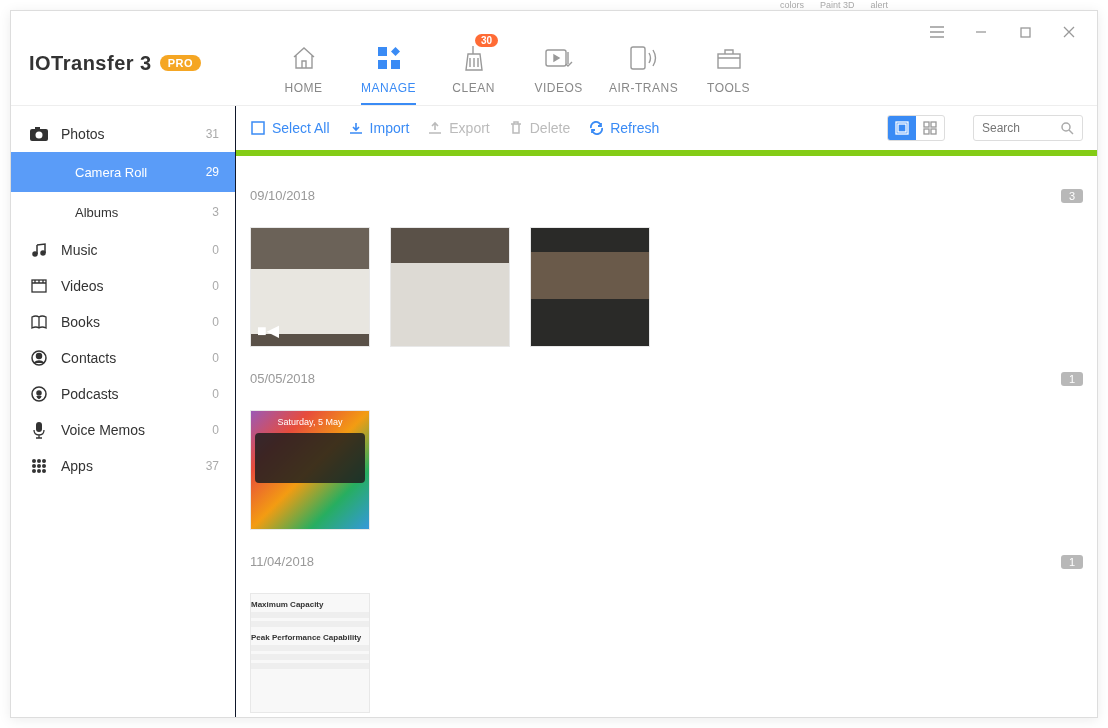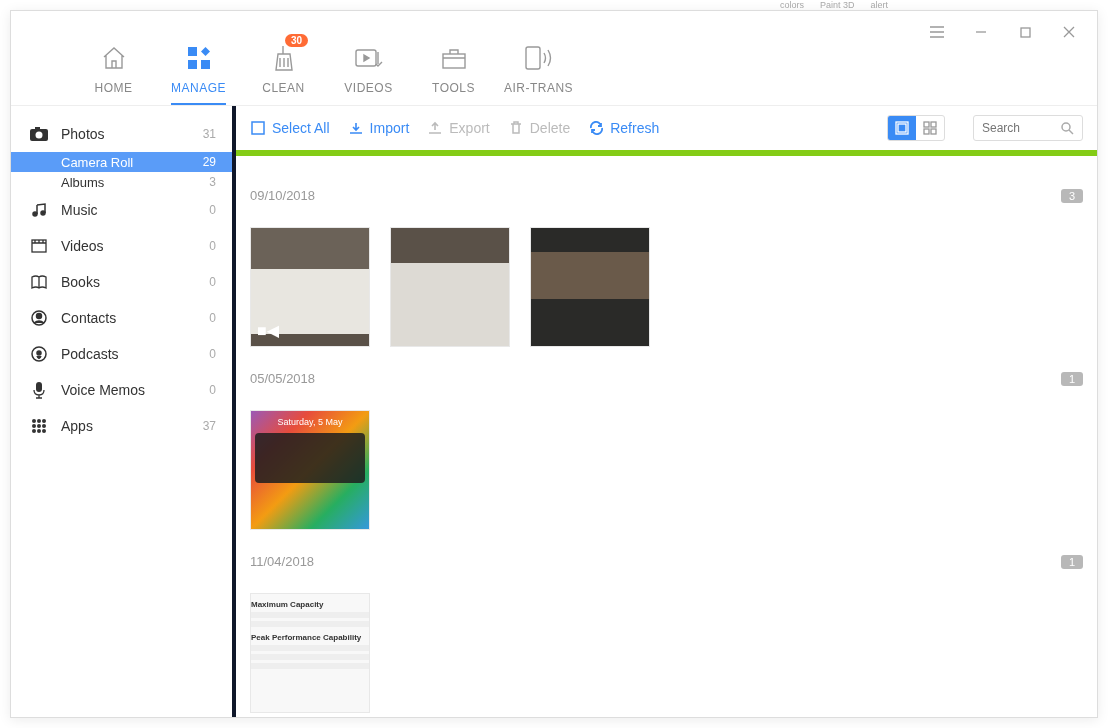--- a/index.html
+++ b/index.html
@@ -20,25 +20,25 @@
 .nav-item.active { color: #3a8bf5; }
 .nav-item.active::after { content: ''; position: absolute; bottom: 0; left: 15px; right: 15px; height: 2px; background: #3a8bf5; }
 .nav-icon { height: 35px; display: flex; align-items: center; justify-content: center; margin-bottom: 6px; position: relative; }
 .nav-label { font-size: 12px; font-weight: 500; letter-spacing: 0.5px; }
 .badge-count { position: absolute; top: -6px; right: 18px; background: #ff6b35; color: #fff; font-size: 10px; font-weight: 600; padding: 1px 6px; border-radius: 8px; }
 
 .win-controls { position: absolute; top: 6px; right: 6px; display: flex; gap: 0; }
 .win-btn { width: 44px; height: 30px; display: flex; align-items: center; justify-content: center; cursor: pointer; color: #888; }
 
 .main { flex: 1; display: flex; overflow: hidden; }
-.sidebar { width: 225px; border-right: 4px solid #0f172a; overflow-y: auto; padding-top: 10px; }
+.sidebar { width: 225px; border-right: 1px solid #0f172a; overflow-y: auto; padding-top: 10px; }
 .side-item { height: 36px; display: flex; align-items: center; padding: 0 16px; cursor: pointer; color: #333; font-size: 14px; }
 .side-item .icon { width: 24px; display: flex; justify-content: center; margin-right: 10px; color: #333; }
 .side-item .count { margin-left: auto; color: #aaa; font-size: 12px; }
-.side-item.sub { padding-left: 50px; font-size: 13px; height: 20px; }
+.side-item.sub { padding-left: 64px; font-size: 13px; height: 40px; }
 .side-item.active { background: #5a9cf8; color: #fff; }
 .side-item.active .count { color: #fff; }
 
 .content { flex: 1; display: flex; flex-direction: column; overflow: hidden; }
 .toolbar { height: 50px; display: flex; align-items: center; padding: 0 14px; gap: 18px; border-bottom: 6px solid #84cc16; }
 .tool-btn { display: flex; align-items: center; gap: 6px; font-size: 14px; cursor: pointer; color: #3a8bf5; }
 .tool-btn.disabled { color: #bbb; cursor: default; }
 .tool-icon { width: 16px; height: 16px; display: inline-flex; align-items: center; justify-content: center; }
 .view-toggle { margin-left: auto; display: flex; border: 1px solid #ddd; border-radius: 3px; overflow: hidden; }
 .view-opt { width: 28px; height: 24px; display: flex; align-items: center; justify-content: center; cursor: pointer; color: #999; }
@@ -70,20 +70,24 @@
 
 <div class="topbar-ghost">
   <span style="margin-left:720px">colors</span>
   <span>Paint 3D</span>
   <span>alert</span>
 </div>
 
 <div class="window">
 
   <div class="header">
+    <div class="logo-area">
+      <span class="logo-text">IOTransfer 3</span>
+      <span class="pro-badge">PRO</span>
+    </div>
 
     <div class="nav">
       <div class="nav-item">
         <div class="nav-icon">
           <svg width="28" height="26" viewBox="0 0 28 26" fill="none" stroke="#999" stroke-width="1.4">
               <path d="M4 12 L14 3 L24 12 M6 10 V23 H22 V10 M12 23 V16 H16 V23"></path>
             </svg>
         </div>
         <div class="nav-label">HOME</div>
       </div>
@@ -112,35 +116,35 @@
           <svg width="30" height="24" viewBox="0 0 30 24" fill="none" stroke="#999" stroke-width="1.4">
               <rect x="2" y="4" width="20" height="16" rx="2"></rect>
               <path d="M10 9 L15 12 L10 15 Z" fill="#999"></path>
               <path d="M24 6 V18 M22 18 L24 20 L28 16"></path>
             </svg>
         </div>
         <div class="nav-label">VIDEOS</div>
       </div>
       <div class="nav-item">
         <div class="nav-icon">
+          <svg width="30" height="26" viewBox="0 0 30 26" fill="none" stroke="#999" stroke-width="1.4">
+              <rect x="2" y="2" width="14" height="22" rx="2"></rect>
+              <path d="M20 8 Q23 13 20 18 M24 5 Q29 13 24 21"></path>
+            </svg>
+        </div>
+        <div class="nav-label">AIR-TRANS</div>
+      </div>
+      <div class="nav-item">
+        <div class="nav-icon">
           <svg width="28" height="24" viewBox="0 0 28 24" fill="none" stroke="#999" stroke-width="1.4">
               <rect x="3" y="8" width="22" height="14"></rect>
               <path d="M3 12 H25 M10 8 V4 H18 V8"></path>
             </svg>
         </div>
         <div class="nav-label">TOOLS</div>
-      </div>
-      <div class="nav-item">
-        <div class="nav-icon">
-          <svg width="30" height="26" viewBox="0 0 30 26" fill="none" stroke="#999" stroke-width="1.4">
-              <rect x="2" y="2" width="14" height="22" rx="2"></rect>
-              <path d="M20 8 Q23 13 20 18 M24 5 Q29 13 24 21"></path>
-            </svg>
-        </div>
-        <div class="nav-label">AIR-TRANS</div>
       </div>
     </div>
 
     <div class="win-controls">
       <div class="win-btn">
           <svg width="14" height="12" stroke="#999" stroke-width="1.3">
             <path d="M0 1 H14 M0 6 H14 M0 11 H14"></path>
           </svg>
         </div>
       <div class="win-btn">

